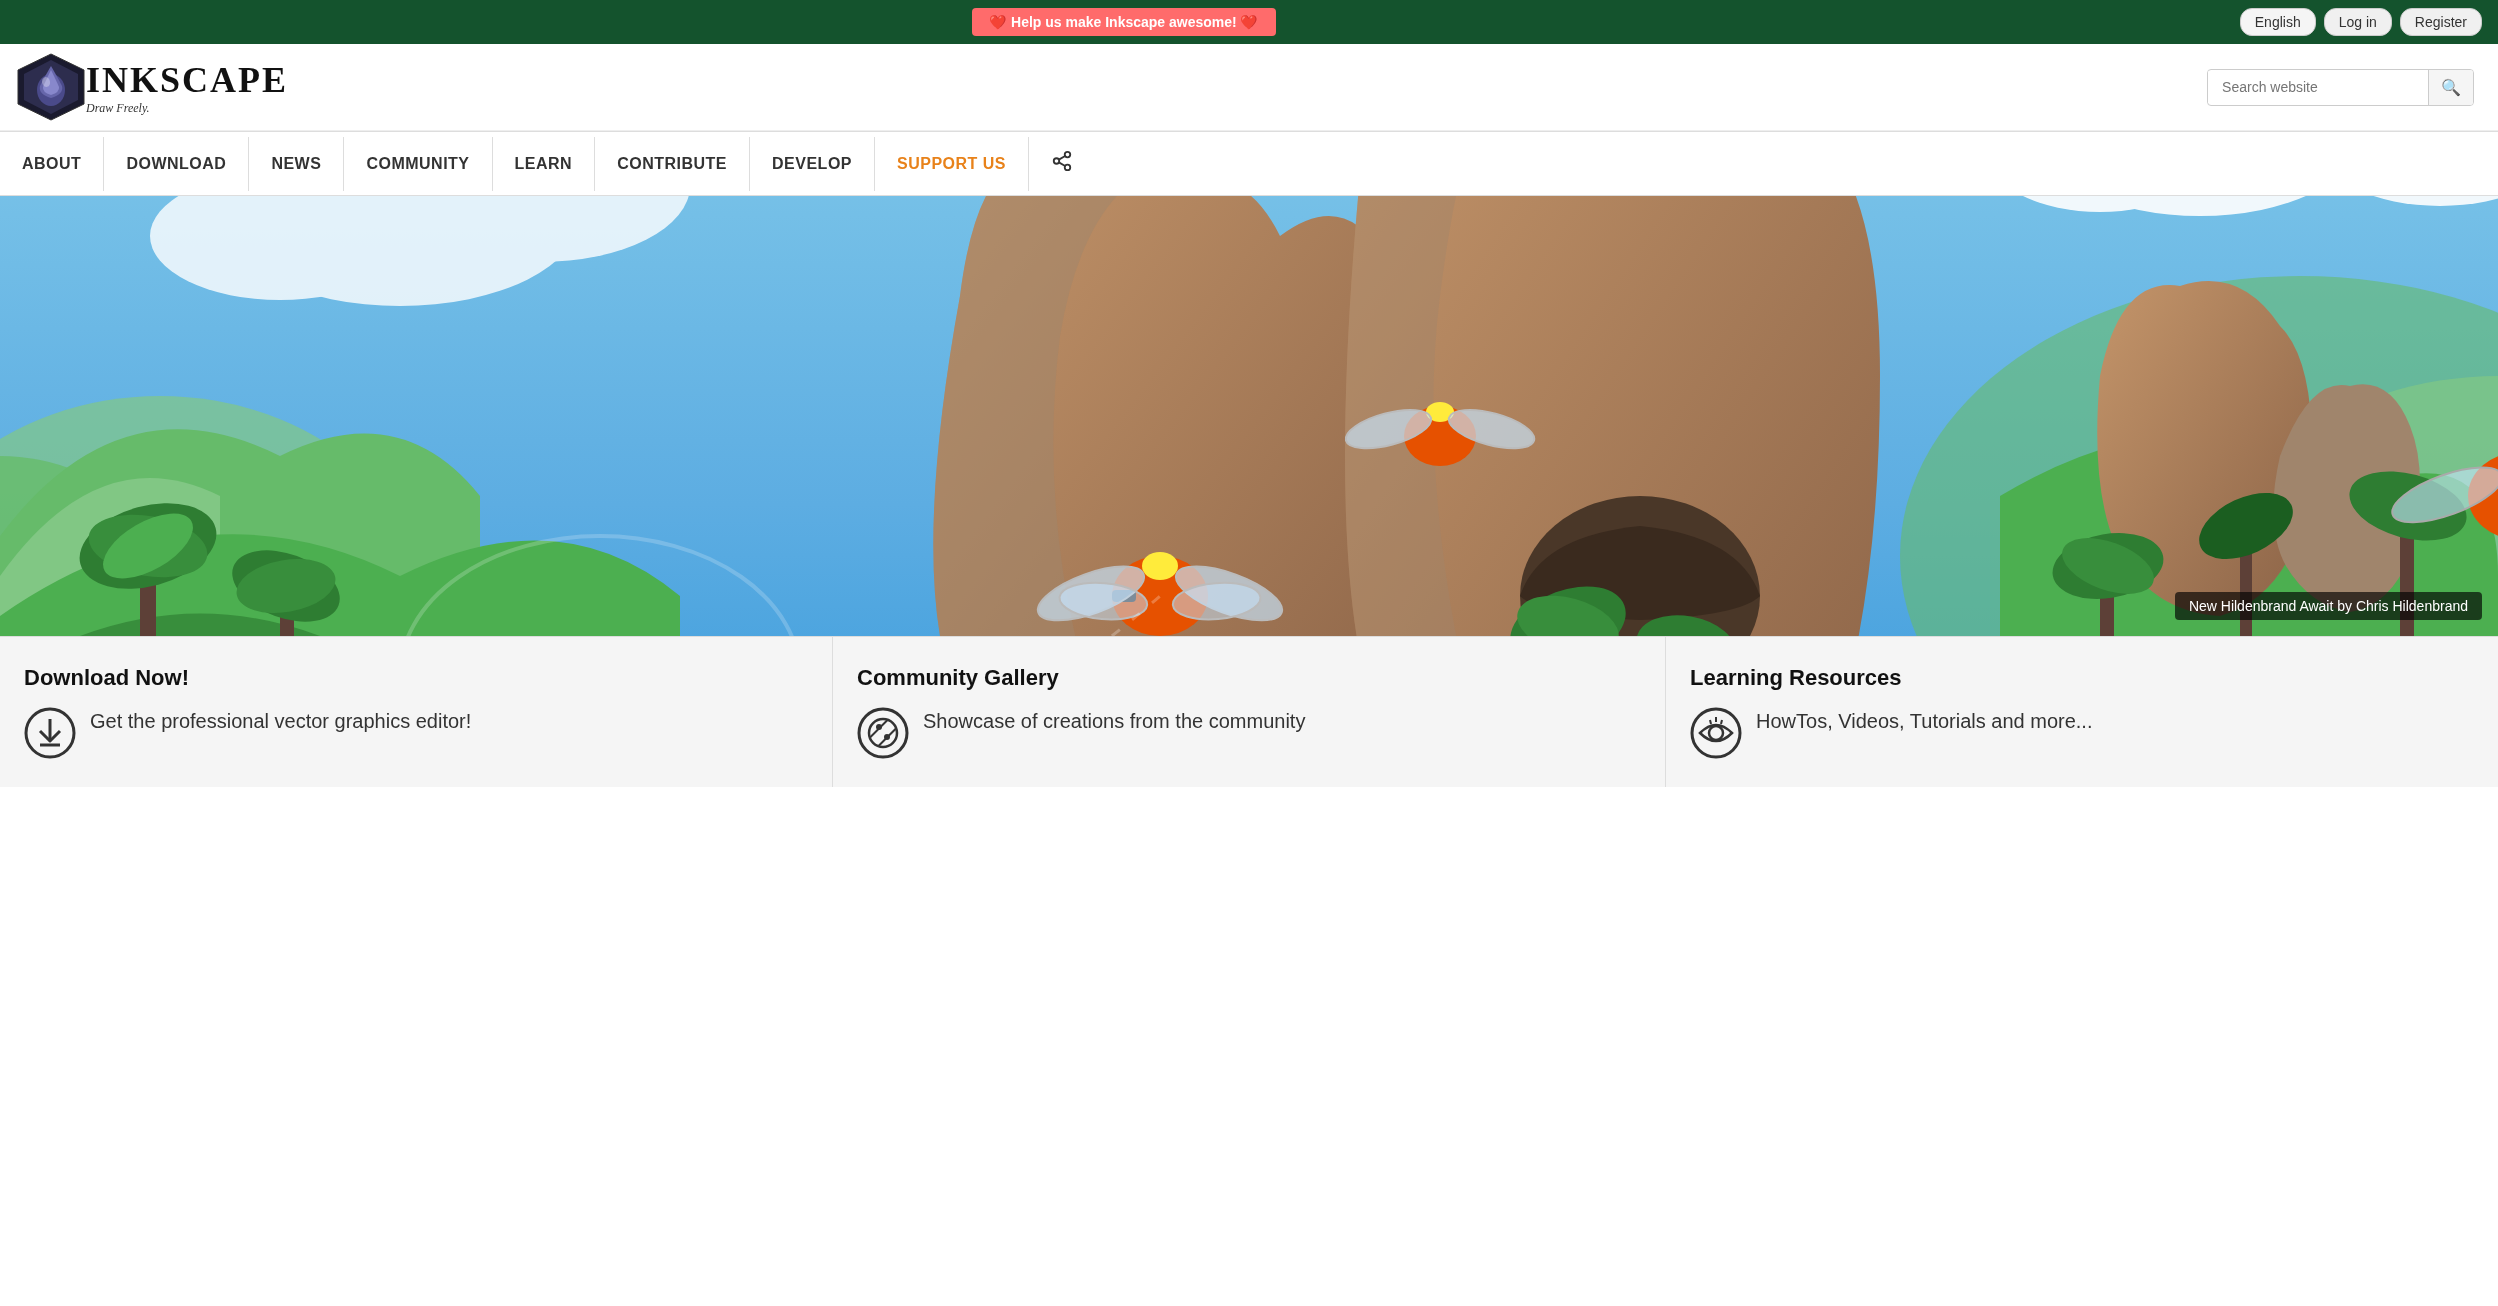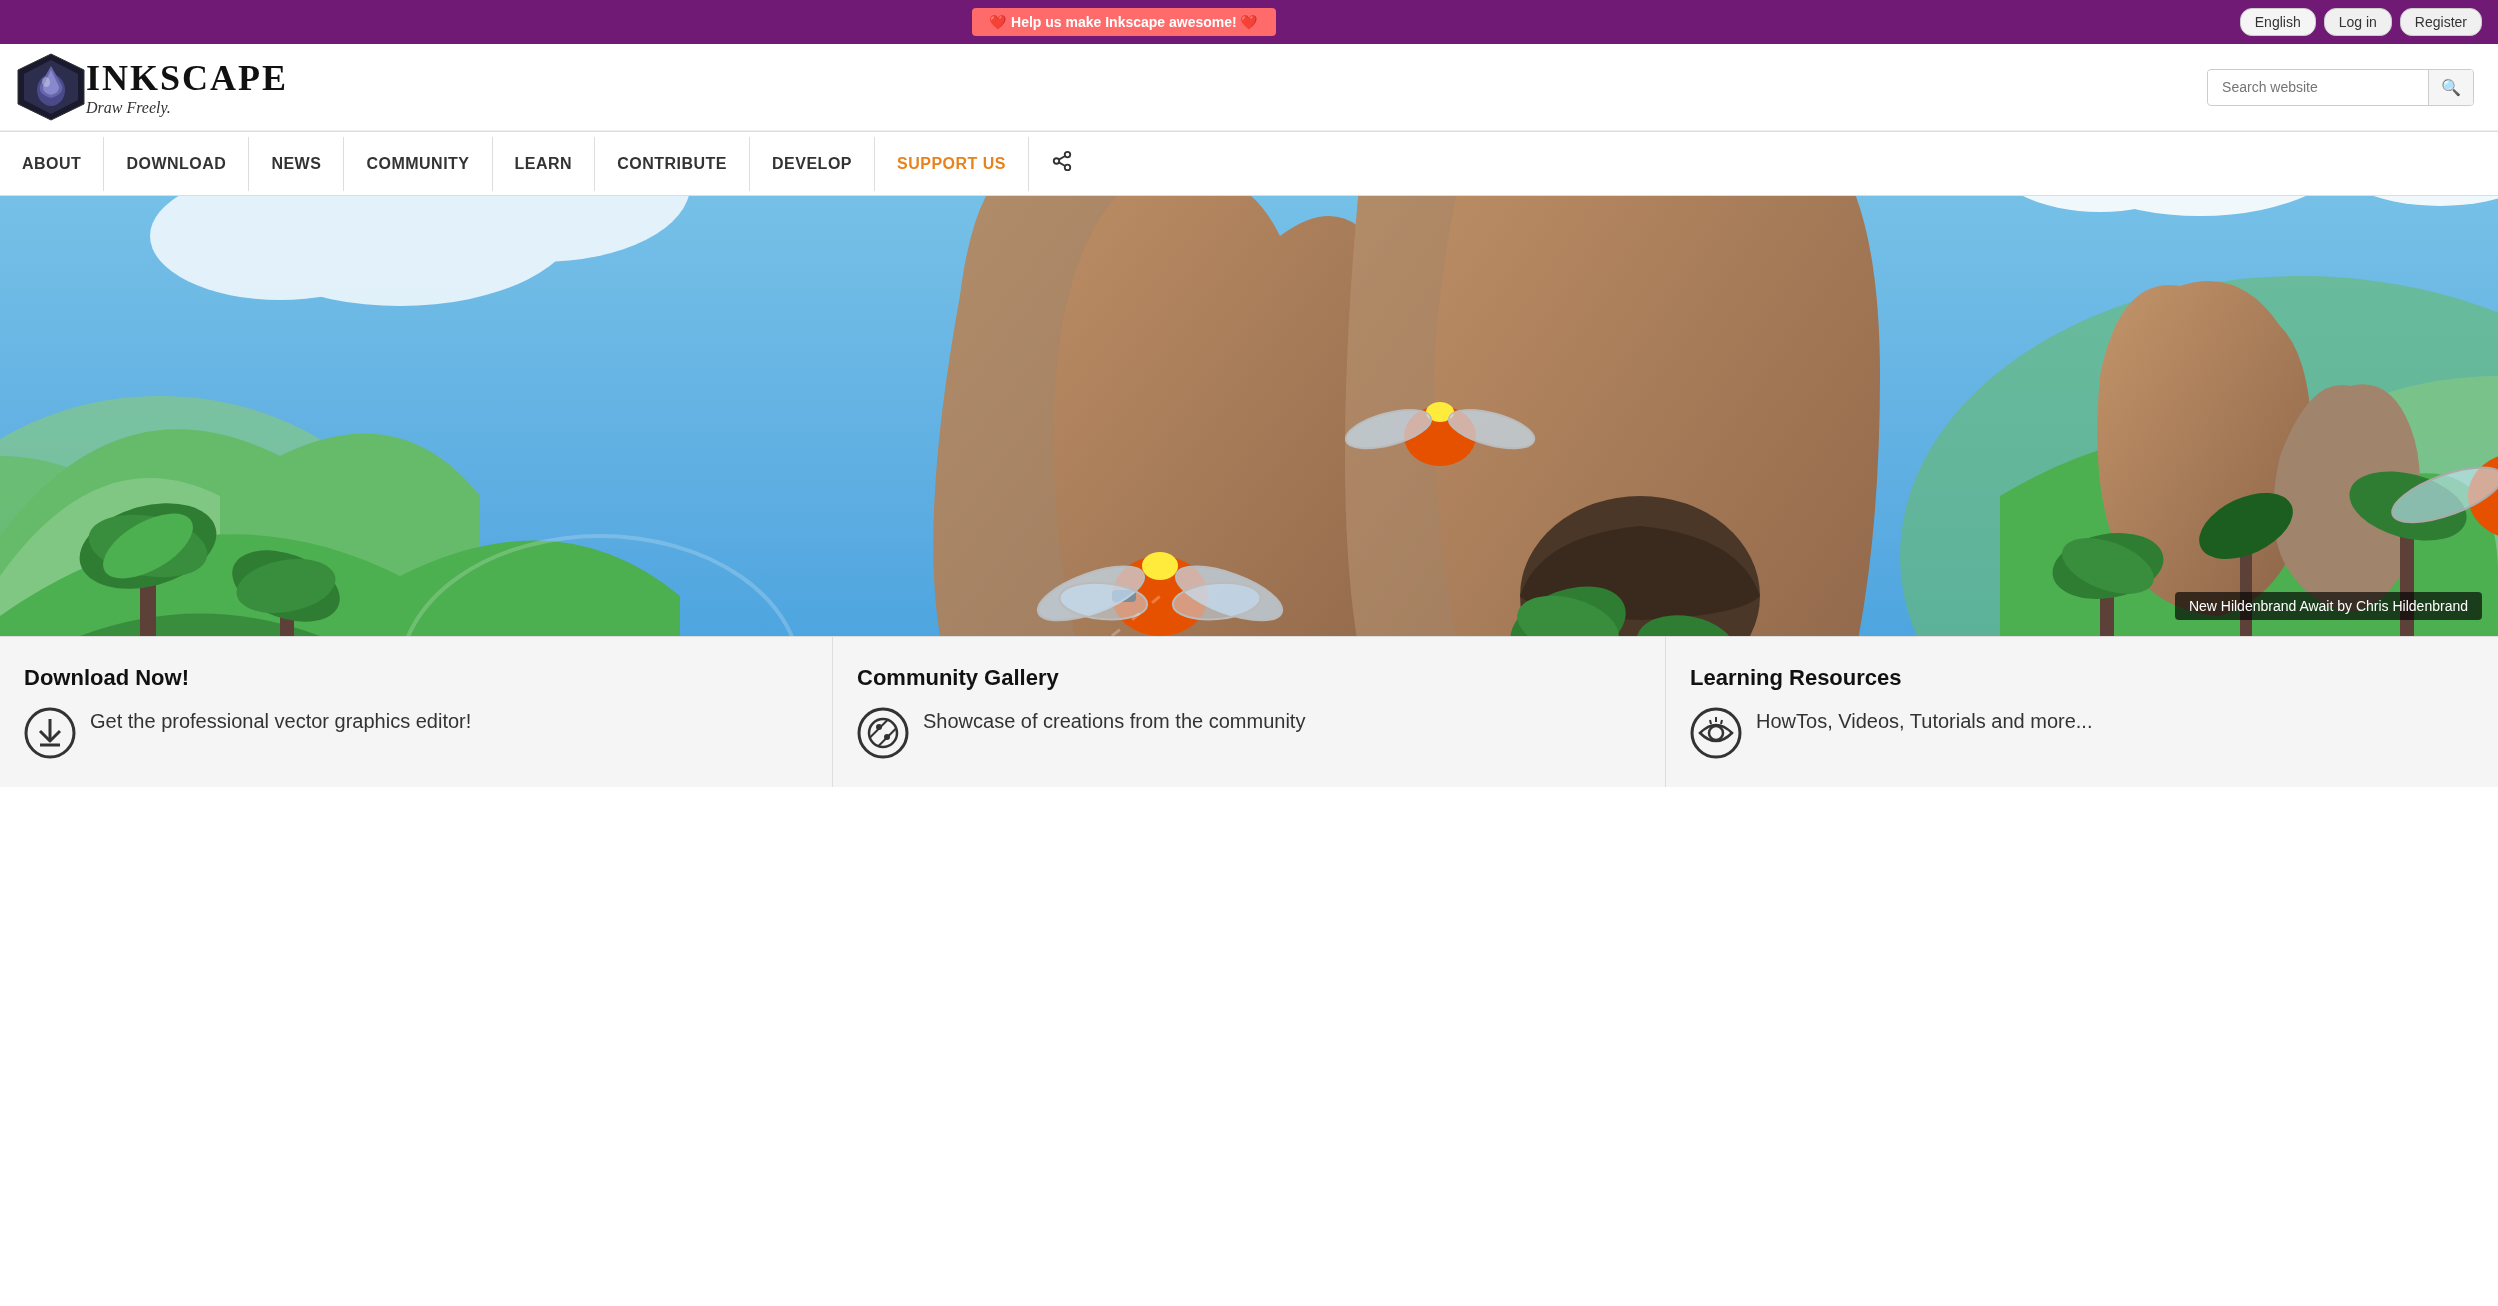--- a/index.html
+++ b/index.html
@@ -5,21 +5,21 @@
     * { margin: 0; padding: 0; box-sizing: border-box; }
     body { font-family: Arial, sans-serif; background: #fff; min-width: 1000px; }
 
     
     .top-bar {
       display: flex;
       justify-content: flex-end;
       align-items: center;
       padding: 8px 16px;
       gap: 8px;
-      background: #701a75;
+      background: #14532d;
     }
     .heart-banner {
       background: #ff6b6b;
       color: white;
       padding: 6px 18px;
       border-radius: 4px;
       font-size: 14px;
       font-weight: bold;
       margin-right: auto;
       margin-left: auto;
@@ -62,21 +62,21 @@
       flex-direction: column;
     }
     .logo-title {
       font-size: 36px;
       font-weight: bold;
       letter-spacing: 2px;
       color: #111;
       font-family: Georgia, serif;
     }
     .logo-tagline {
-      font-size: 16px;
+      font-size: 12px;
       font-style: italic;
       color: #333;
       font-family: Georgia, serif;
     }
     .search-area {
       margin-left: auto;
       display: flex;
       align-items: center;
       border: 1px solid #ccc;
       border-radius: 4px;

